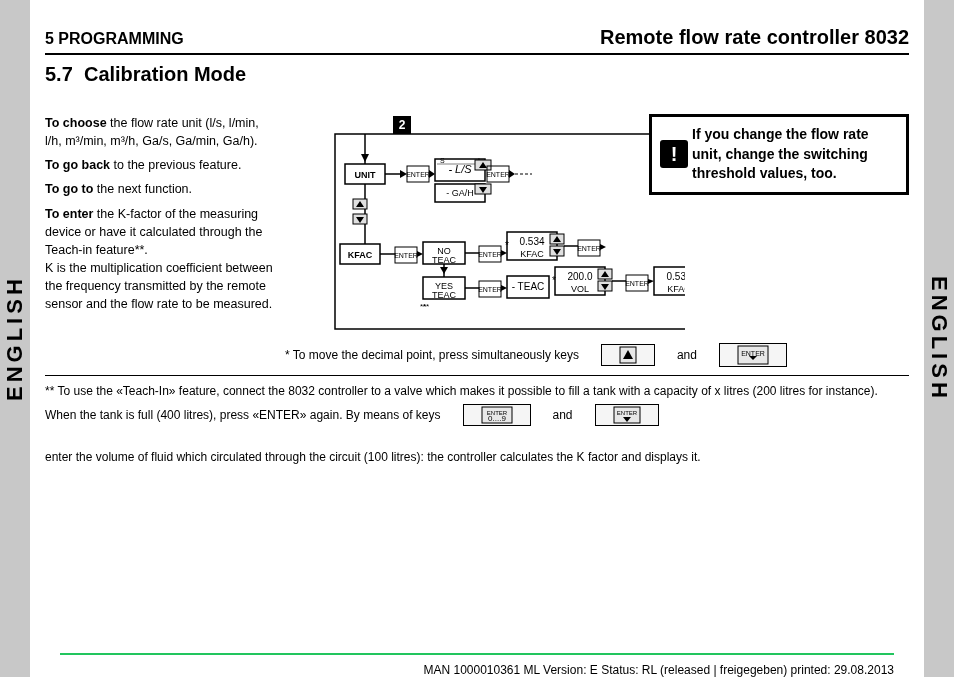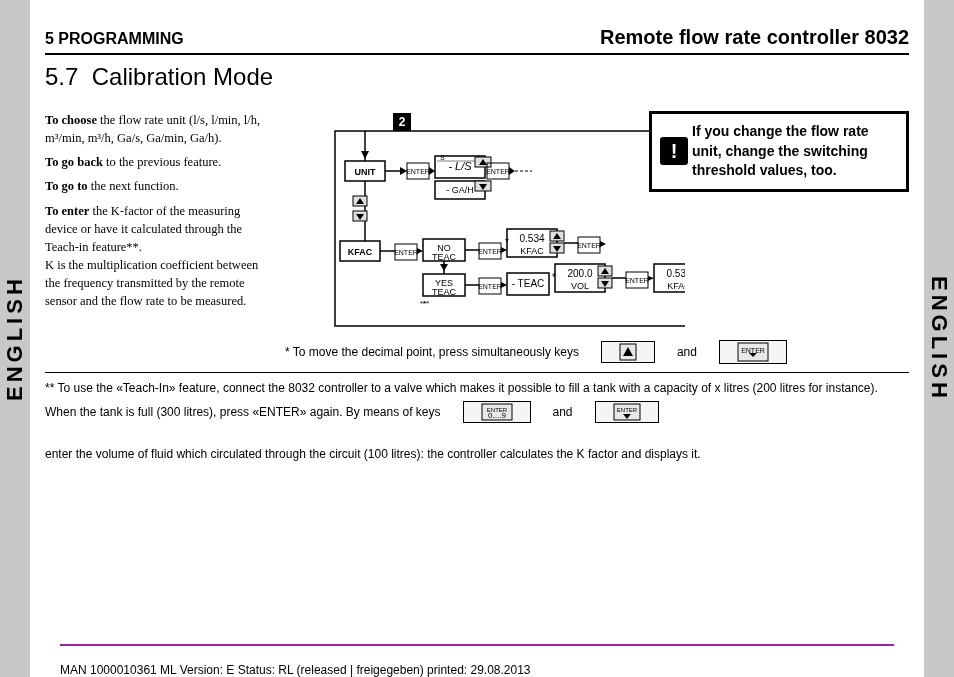--- a/index.html
+++ b/index.html
@@ -77,38 +77,37 @@
       font-size: 16px;
       font-weight: bold;
       margin-top: 20px;
     }
     .header-right {
       font-size: 20px;
       font-weight: bold;
     }
     
     .section-title {
-      font-size: 24px;
-      font-weight: normal;
-      margin-bottom: 20px;
+      font-size: 20px;
+      font-weight: bold;
+      margin-bottom: 28px;
     }
     
     .main-area {
       display: flex;
       gap: 10px;
     }
     .left-text {
       width: 230px;
       flex-shrink: 0;
       font-size: 12.5px;
       line-height: 1.45;
     }
     .left-text p {
       margin-bottom: 6px;
-      font-family: Liberation Serif, serif;
     }
     .bold { font-weight: bold; }
     
     .diagram-area {
       flex: 1;
       position: relative;
     }
     
     .warning-box {
       position: absolute;
@@ -153,24 +152,24 @@
       font-size: 12px;
       line-height: 1.5;
       border-top: 1px solid #000;
       padding-top: 6px;
     }
     .bottom-bar {
       position: absolute;
       bottom: 0;
       left: 30px;
       right: 30px;
-      border-top: 2px solid #a21caf;
-      padding-top: 17px;
+      border-top: 2px solid #22c55e;
+      padding-top: 8px;
       font-size: 12px;
-      text-align: left;
+      text-align: right;
     }
     
     .keys-row {
       display: flex;
       align-items: center;
       gap: 22px;
       font-size: 12px;
       margin-top: 4px;
       flex-wrap: wrap;
     }
@@ -380,21 +379,21 @@
             </span>
           </div>
         </div>
 
       </div>
     </div>
 
     <div class="footnote-double">
       <p>** To use the «Teach-In» feature, connect the 8032 controller to a valve which makes it possible to fill a tank with a capacity of x litres (200 litres for instance).</p>
       <div class="keys-row" style="margin-top:4px;">
-        <span>When the tank is full (300 litres), press «ENTER» again. By means of keys</span>
+        <span>When the tank is full (400 litres), press «ENTER» again. By means of keys</span>
 
         <span class="inline-key">
           <svg width="32" height="18" viewBox="0 0 32 18">
             <rect x="1" y="1" width="30" height="16" fill="#e8e8e8" stroke="#000" stroke-width="1"></rect>
             <text x="16" y="9" font-size="6" text-anchor="middle">ENTER</text>
             <text x="16" y="15" font-size="8" text-anchor="middle">0....9</text>
           </svg>
         </span>
         <span>and</span>
         <span class="inline-key">

